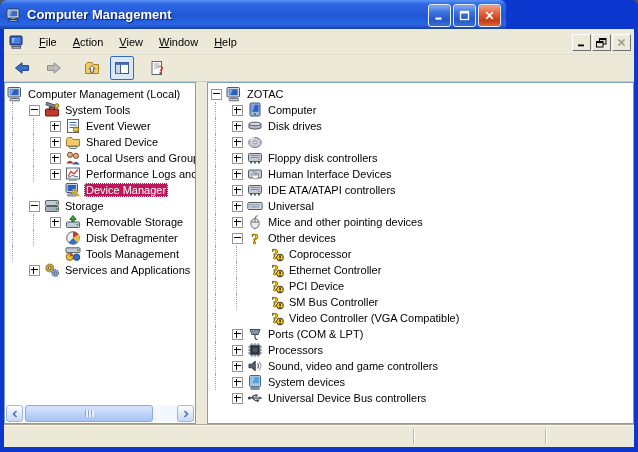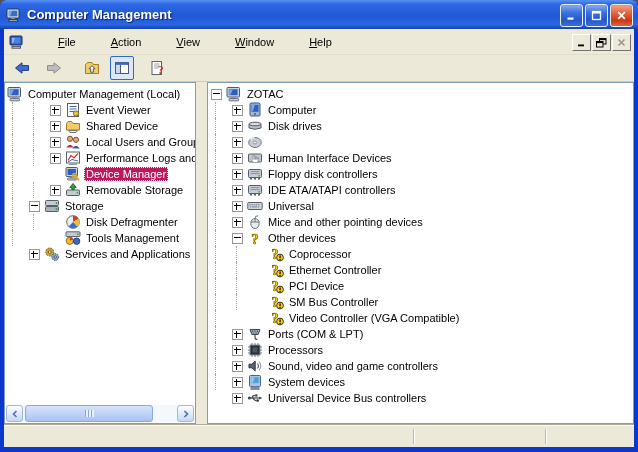--- a/index.html
+++ b/index.html
@@ -3,37 +3,37 @@
 <meta charset="utf-8">
 <style>
   html,body{margin:0;padding:0;background:#555;}
   .window{
     position:relative;width:638px;height:452px;overflow:hidden;
     font-family:"Liberation Sans",sans-serif;font-size:11px;color:#000;
     background:#0C37CF;border-radius:6px 6px 0 0;
   }
   
   .titlebar{
-    position:absolute;left:0;top:0;width:638px;height:29px;
+    position:absolute;left:0;top:0;width:506px;height:29px;
     background:linear-gradient(180deg,#5A92F2 0%,#2E68E6 14%,#2058D4 55%,#2A66E6 85%,#16409E 100%);
     border-radius:6px 6px 0 0;display:flex;align-items:center;
   }
   .titlebar .app-icon{width:16px;height:16px;margin:0 5px 0 6px;flex:0 0 auto;}
   .title-text{color:#fff;font-weight:bold;font-size:13px;text-shadow:1px 1px 1px rgba(0,10,60,.75);white-space:nowrap;}
   .tb-buttons{position:absolute;right:5px;top:4px;display:flex;gap:2px;}
   .tb-btn{width:21px;height:21px;border:1px solid #E8EEFA;border-radius:3px;display:flex;align-items:center;justify-content:center;
     background:linear-gradient(180deg,#89AEF0 0%,#3D72E0 35%,#2458C4 70%,#3D6ED8 100%);box-shadow:inset 0 0 1px #1a3f96;}
   .tb-btn.close{background:linear-gradient(180deg,#F4A58B 0%,#E4613A 40%,#C63A16 75%,#E0683E 100%);}
   
   .menubar{
     position:absolute;left:4px;top:29px;width:630px;height:26px;background:#ECE9D8;
     display:flex;align-items:center;border-bottom:1px solid #E2DECB;box-sizing:border-box;
   }
   .menubar .console-icon{width:16px;height:16px;margin:0 6px 0 5px;}
-  .menu-item{padding:4px 8px;cursor:default;margin-left:19px;}
+  .menu-item{padding:4px 8px;cursor:default;}
   .menu-item u{text-decoration:underline;}
   .mdi-controls{position:absolute;right:3px;top:5px;display:flex;}
   .mdi-btn{width:17px;height:15px;background:#ECE9D8;border:1px solid;border-color:#FFFFFF #707070 #707070 #FFFFFF;
     display:flex;align-items:center;justify-content:center;margin-left:1px;}
   
   .toolbar{
     position:absolute;left:4px;top:55px;width:630px;height:27px;background:#ECE9D8;
     display:flex;align-items:center;border-bottom:1px solid #CFCBB8;box-sizing:border-box;
   }
   .tool-btn{width:22px;height:22px;display:flex;align-items:center;justify-content:center;border:1px solid transparent;border-radius:2px;}
@@ -192,20 +192,33 @@
                 <rect x="2.8" y="3.2" width="8.8" height="6" fill="#2B5FC4"></rect>
                 <path d="M3.2 3.5h3.6L4.4 9H3.2z" fill="#7FA8E8"></path>
                 <rect x="5" y="11" width="4.5" height="1.6" fill="#8A97A3"></rect>
                 <rect x="3" y="12.6" width="9.5" height="2.2" rx="0.6" fill="#D8DCE2" stroke="#667"></rect>
               </svg>
             </span>
             <span class="node-label">Computer Management (Local)</span>
           </div>
           <div class="tree-row">
             <span class="ind line"></span>
+            <span class="expander minus"></span>
+            <span class="node-icon">
+              <svg width="16" height="16" viewBox="0 0 16 16">
+                <rect x="1.5" y="7" width="13" height="7" rx="0.8" fill="#C03A2B" stroke="#6B1A10"></rect>
+                <rect x="5.5" y="5.3" width="5" height="2" fill="none" stroke="#6B1A10" stroke-width="1.2"></rect>
+                <rect x="2" y="1.5" width="9" height="2.6" rx="0.6" fill="#8A94A0" stroke="#4A545E" transform="rotate(18 6 3)"></rect>
+                <circle cx="12.8" cy="3.8" r="2" fill="#E8C23A" stroke="#8A6D1A"></circle>
+              </svg>
+            </span>
+            <span class="node-label">System Tools</span>
+          </div>
+          <div class="tree-row">
+            <span class="ind line"></span>
             <span class="ind line"></span>
             <span class="expander plus"></span>
             <span class="node-icon">
               <svg width="16" height="16" viewBox="0 0 16 16">
                 <rect x="2.5" y="1.5" width="11" height="13" fill="#FFF" stroke="#5A6470"></rect>
                 <line x1="4.5" y1="4.5" x2="11.5" y2="4.5" stroke="#3A6EA5"></line>
                 <line x1="4.5" y1="7" x2="11.5" y2="7" stroke="#3A6EA5"></line>
                 <line x1="4.5" y1="9.5" x2="9.5" y2="9.5" stroke="#3A6EA5"></line>
                 <circle cx="11" cy="11.5" r="2.6" fill="#E8C23A" stroke="#8A6D1A"></circle>
               </svg>
@@ -263,43 +276,43 @@
                 <rect x="4.6" y="10.5" width="4" height="1.4" fill="#8A97A3"></rect>
                 <rect x="2.6" y="12" width="8.8" height="2" rx="0.6" fill="#D8DCE2" stroke="#667"></rect>
                 <path d="M9.5 9.5 l4.5 4.5" stroke="#D8A829" stroke-width="2"></path>
                 <circle cx="9.5" cy="9.5" r="2" fill="none" stroke="#D8A829" stroke-width="1.6"></circle>
               </svg>
             </span>
             <span class="node-label">Device Manager</span>
           </div>
           <div class="tree-row">
             <span class="ind line"></span>
-            <span class="ind line"></span>
-            <span class="expander plus"></span>
-            <span class="node-icon">
-              <svg width="16" height="16" viewBox="0 0 16 16">
-                <rect x="1.5" y="8" width="13" height="5.5" rx="0.8" fill="#C4CBD4" stroke="#555F6A"></rect>
-                <circle cx="12.5" cy="10.7" r="0.9" fill="#3AA23A"></circle>
-                <path d="M8 1.5 l3.2 4 h-2 v2 h-2.4 v-2 h-2z" fill="#3AA23A" stroke="#1F6B1F"></path>
-              </svg>
-            </span>
-            <span class="node-label">Removable Storage</span>
-          </div>
-          <div class="tree-row">
-            <span class="ind line"></span>
             <span class="expander minus"></span>
             <span class="node-icon">
               <svg width="16" height="16" viewBox="0 0 16 16">
                 <rect x="1.5" y="2.5" width="13" height="5" rx="0.8" fill="#C4CBD4" stroke="#555F6A"></rect>
                 <circle cx="12.5" cy="5" r="0.9" fill="#3AA23A"></circle>
                 <rect x="1.5" y="8.5" width="13" height="5" rx="0.8" fill="#A8B2BC" stroke="#555F6A"></rect>
                 <circle cx="12.5" cy="11" r="0.9" fill="#3AA23A"></circle>
               </svg>
             </span>
             <span class="node-label">Storage</span>
+          </div>
+          <div class="tree-row">
+            <span class="ind line"></span>
+            <span class="ind line"></span>
+            <span class="expander plus"></span>
+            <span class="node-icon">
+              <svg width="16" height="16" viewBox="0 0 16 16">
+                <rect x="1.5" y="8" width="13" height="5.5" rx="0.8" fill="#C4CBD4" stroke="#555F6A"></rect>
+                <circle cx="12.5" cy="10.7" r="0.9" fill="#3AA23A"></circle>
+                <path d="M8 1.5 l3.2 4 h-2 v2 h-2.4 v-2 h-2z" fill="#3AA23A" stroke="#1F6B1F"></path>
+              </svg>
+            </span>
+            <span class="node-label">Removable Storage</span>
           </div>
           <div class="tree-row">
             <span class="ind line"></span>
             <span class="ind line"></span>
             <span class="exp-spacer"></span>
             <span class="node-icon">
               <svg width="16" height="16" viewBox="0 0 16 16">
                 <circle cx="8" cy="8" r="6.3" fill="#EFEFEF" stroke="#5A6470"></circle>
                 <path d="M8 8 V1.7 A6.3 6.3 0 0 1 13.5 5z" fill="#D23A2B"></path>
                 <path d="M8 8 L13.5 5 A6.3 6.3 0 0 1 12.4 12.5z" fill="#E8C23A"></path>
@@ -404,41 +417,41 @@
                 <ellipse cx="8" cy="8.5" rx="1.8" ry="1.4" fill="#F2F2F2" stroke="#8A94A0"></ellipse>
                 <path d="M3.5 5.5 a6.3 5 0 0 1 4 -1.8" stroke="#FFF" fill="none" stroke-width="1.2"></path>
               </svg>
             </span>
           </div>
           <div class="tree-row">
             <span class="ind line"></span>
             <span class="expander plus"></span>
             <span class="node-icon">
               <svg width="16" height="16" viewBox="0 0 16 16">
-                <rect x="1.5" y="4" width="13" height="8" rx="1" fill="#C4CBD4" stroke="#555F6A"></rect>
-                <path d="M6.2 5.5 v4.2 l-1.3 -1.1 -1 0.9 3 3.2 h3.4 l1.2 -2.8 v-2.2 h-1.1 v1.6 h-0.8 V6.6 h-1.1 v2.7 h-0.9 V5.5z" fill="#FFF" stroke="#555F6A" stroke-width="0.5"></path>
-              </svg>
-            </span>
-            <span class="node-label">Human Interface Devices</span>
-          </div>
-          <div class="tree-row">
-            <span class="ind line"></span>
-            <span class="expander plus"></span>
-            <span class="node-icon">
-              <svg width="16" height="16" viewBox="0 0 16 16">
                 <rect x="1.5" y="3.5" width="13" height="8" rx="1" fill="#C4CBD4" stroke="#555F6A"></rect>
                 <line x1="3.5" y1="5.5" x2="12.5" y2="5.5" stroke="#8A94A0"></line>
                 <line x1="3.5" y1="7.5" x2="12.5" y2="7.5" stroke="#8A94A0"></line>
                 <circle cx="12" cy="9.8" r="0.8" fill="#3AA23A"></circle>
                 <rect x="3" y="11.5" width="2" height="2" fill="#555F6A"></rect>
                 <rect x="7" y="11.5" width="2" height="2" fill="#555F6A"></rect>
                 <rect x="11" y="11.5" width="2" height="2" fill="#555F6A"></rect>
               </svg>
             </span>
             <span class="node-label">Floppy disk controllers</span>
+          </div>
+          <div class="tree-row">
+            <span class="ind line"></span>
+            <span class="expander plus"></span>
+            <span class="node-icon">
+              <svg width="16" height="16" viewBox="0 0 16 16">
+                <rect x="1.5" y="4" width="13" height="8" rx="1" fill="#C4CBD4" stroke="#555F6A"></rect>
+                <path d="M6.2 5.5 v4.2 l-1.3 -1.1 -1 0.9 3 3.2 h3.4 l1.2 -2.8 v-2.2 h-1.1 v1.6 h-0.8 V6.6 h-1.1 v2.7 h-0.9 V5.5z" fill="#FFF" stroke="#555F6A" stroke-width="0.5"></path>
+              </svg>
+            </span>
+            <span class="node-label">Human Interface Devices</span>
           </div>
           <div class="tree-row">
             <span class="ind line"></span>
             <span class="expander plus"></span>
             <span class="node-icon">
               <svg width="16" height="16" viewBox="0 0 16 16">
                 <rect x="1.5" y="3.5" width="13" height="8" rx="1" fill="#C4CBD4" stroke="#555F6A"></rect>
                 <line x1="3.5" y1="5.5" x2="12.5" y2="5.5" stroke="#8A94A0"></line>
                 <line x1="3.5" y1="7.5" x2="12.5" y2="7.5" stroke="#8A94A0"></line>
                 <circle cx="12" cy="9.8" r="0.8" fill="#3AA23A"></circle>

